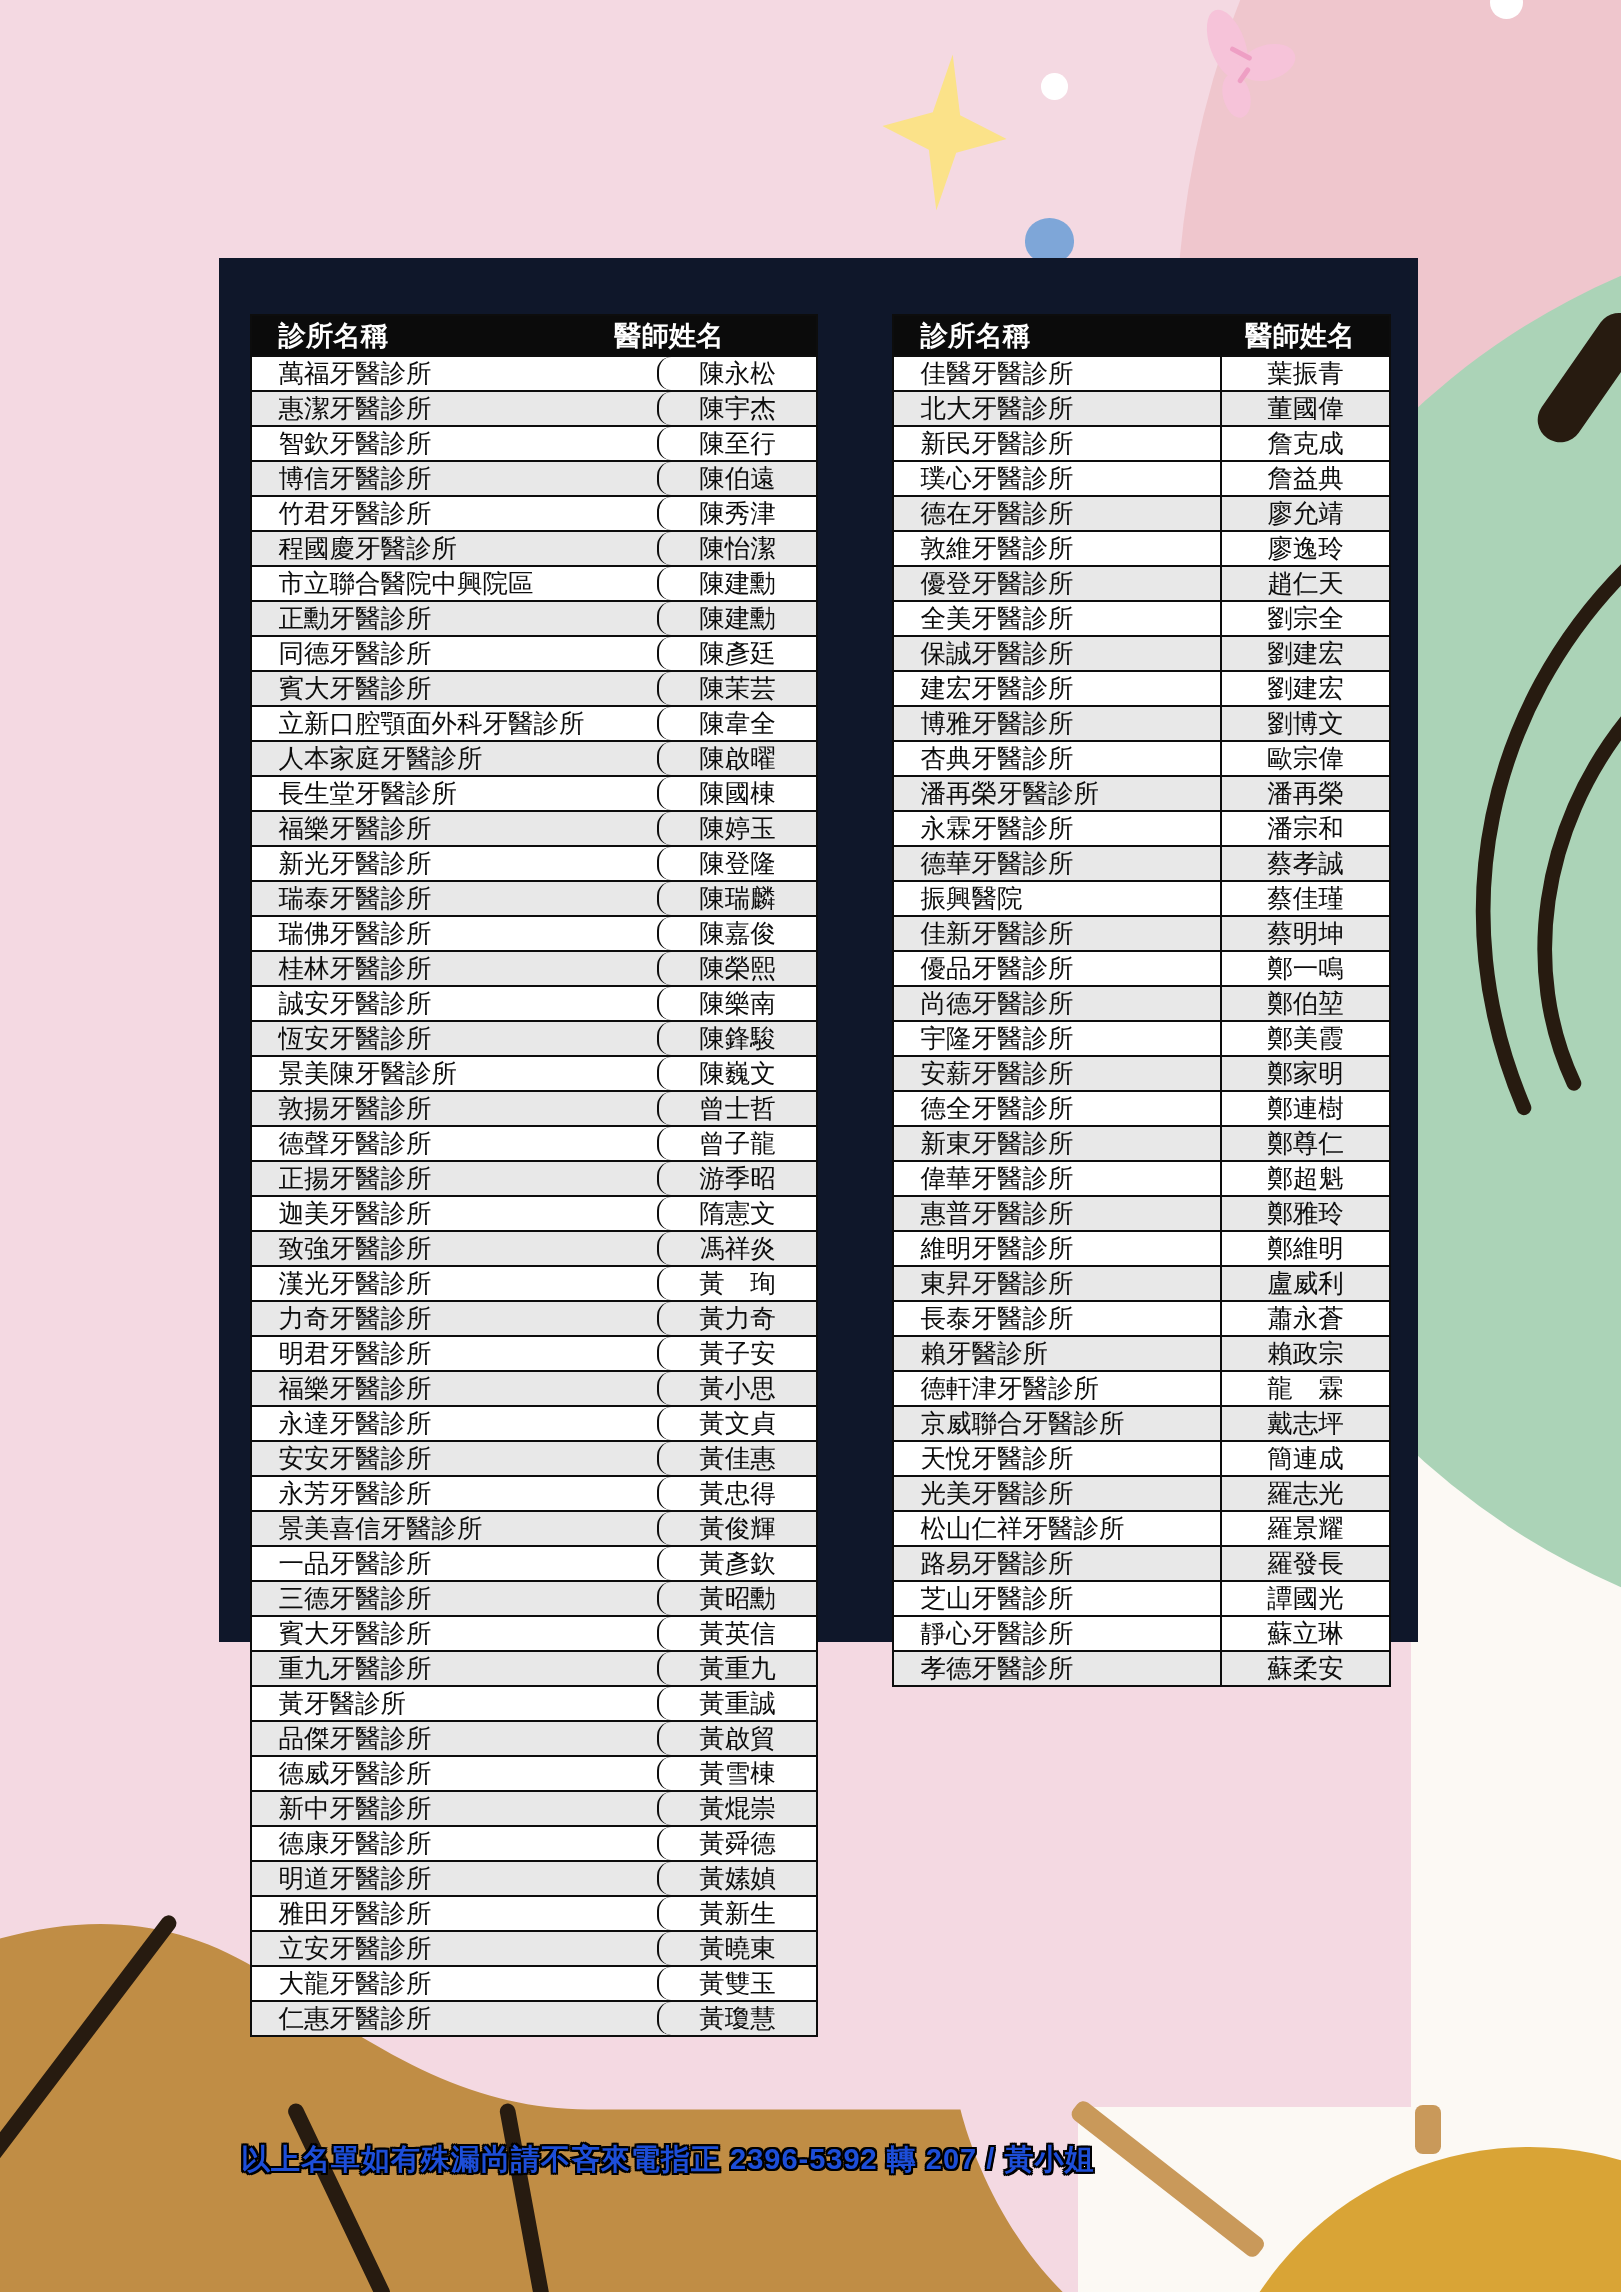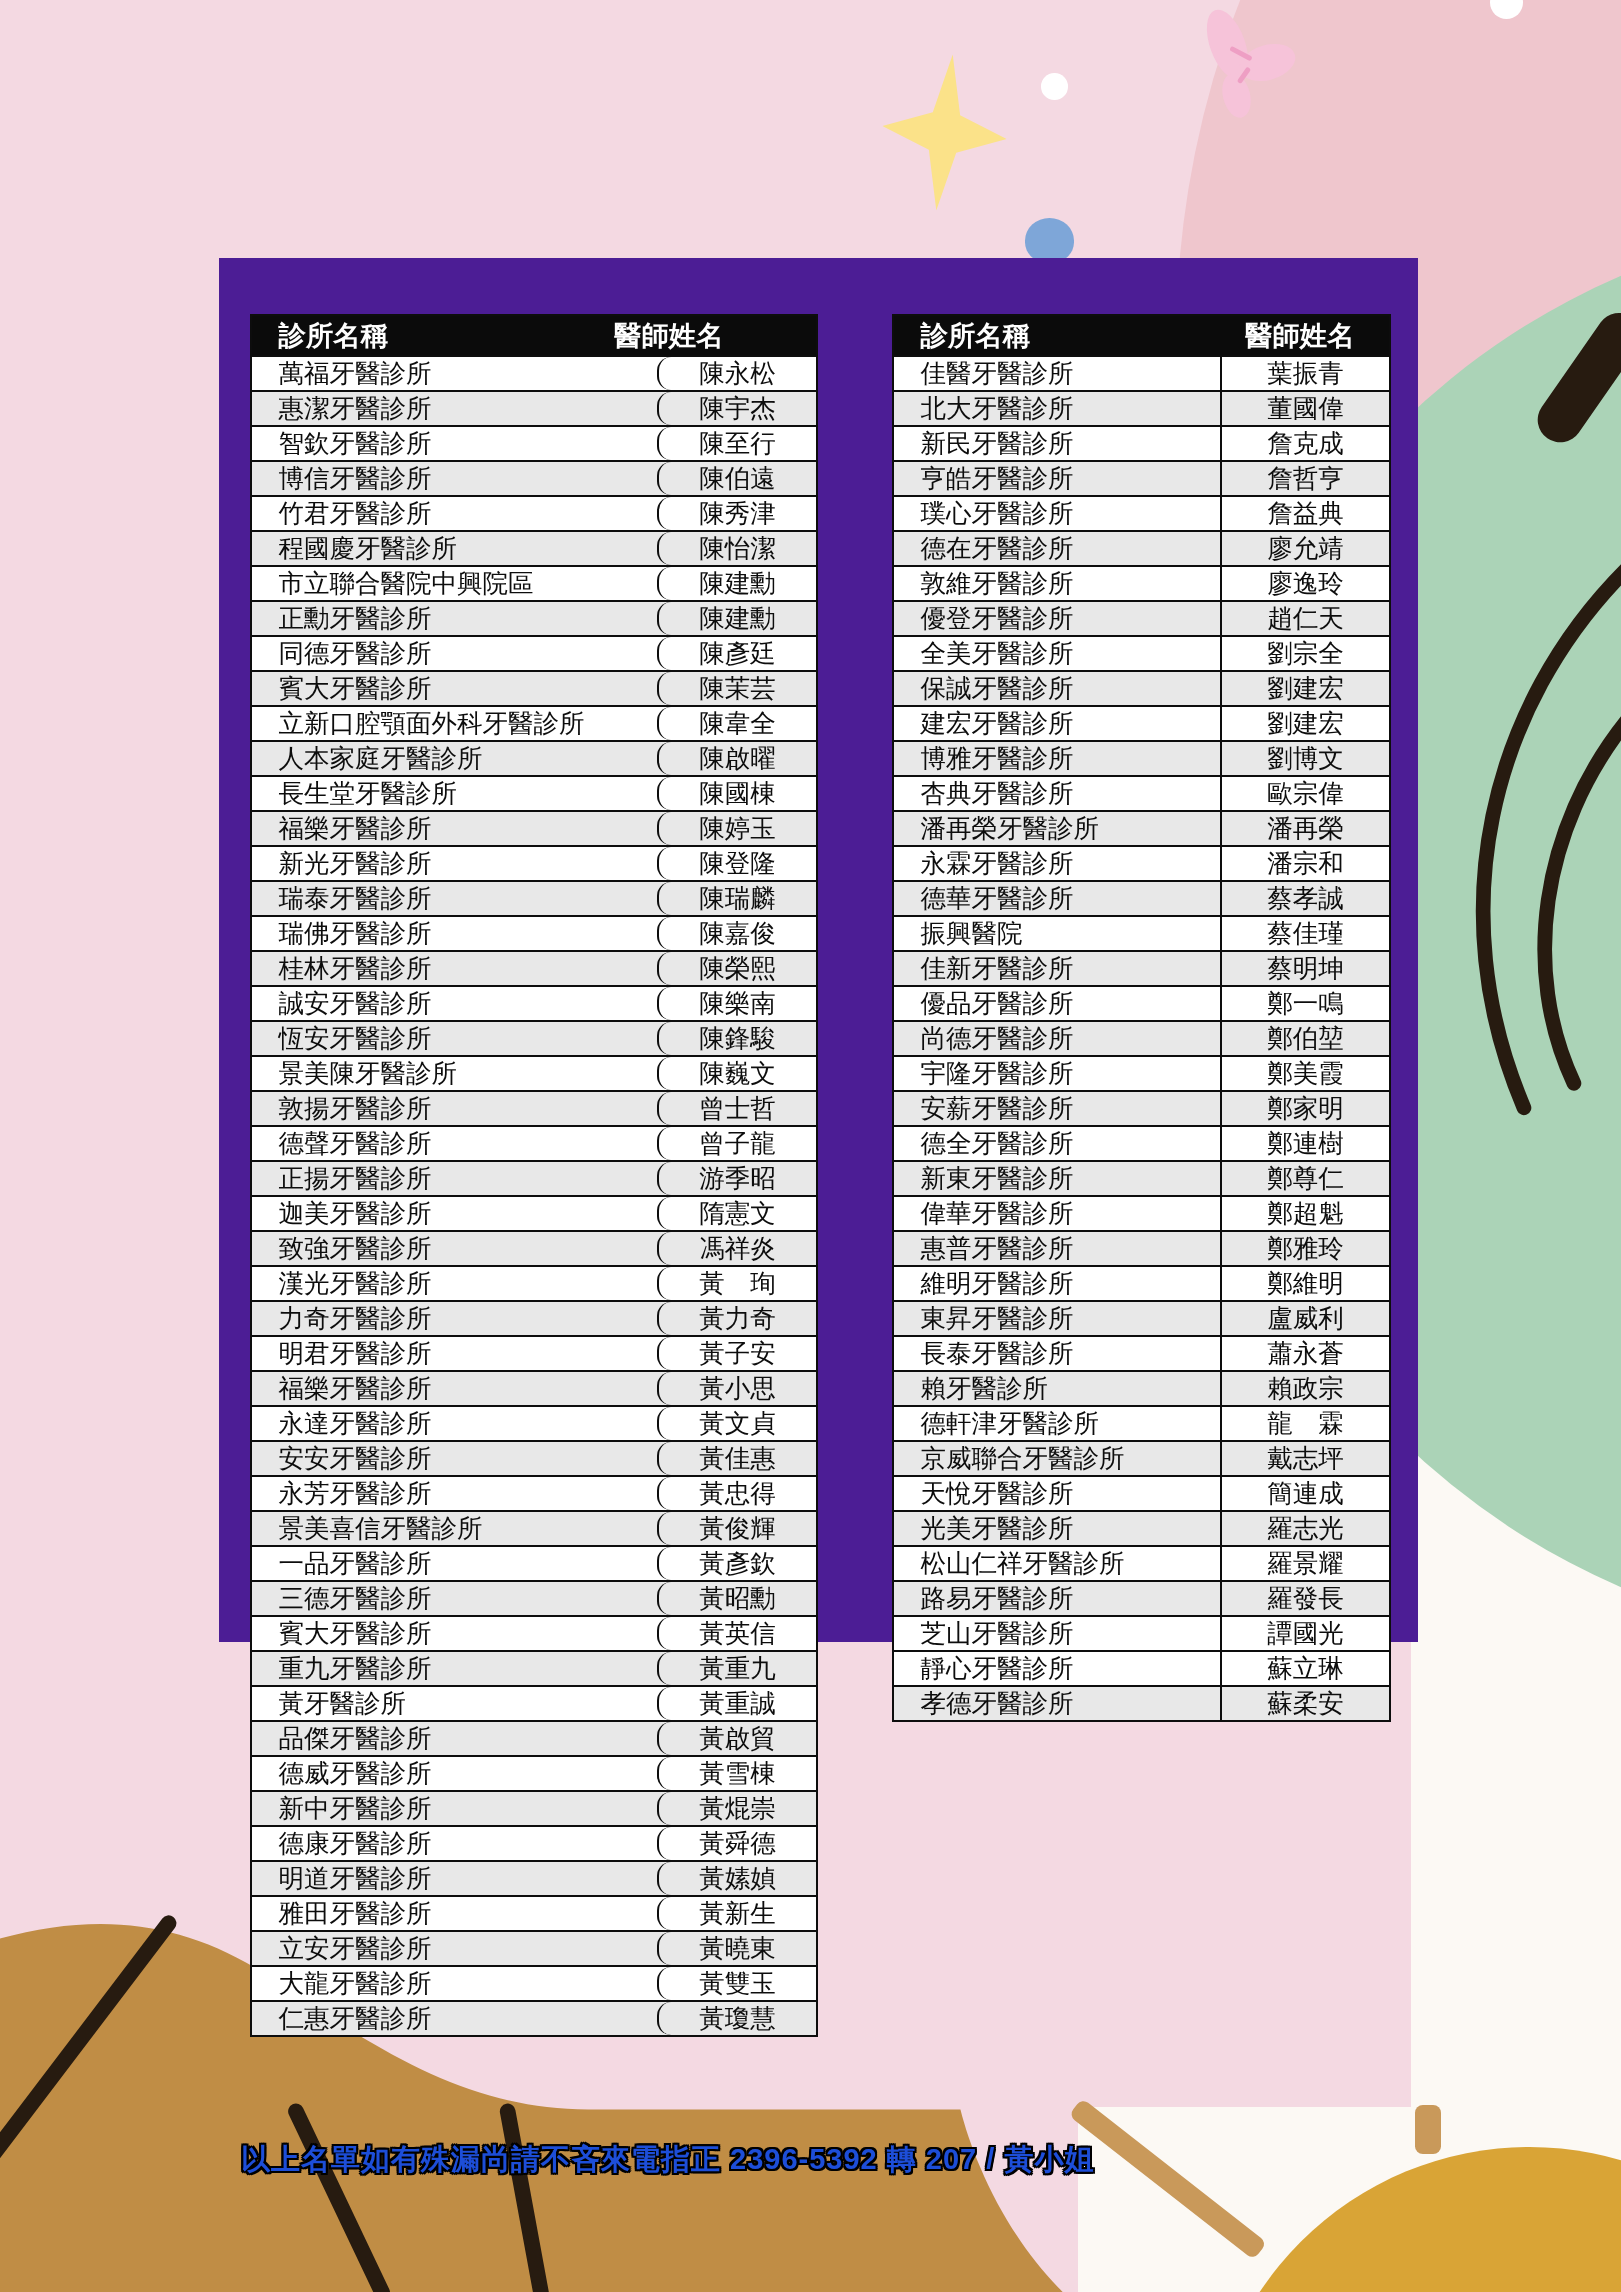--- a/index.html
+++ b/index.html
@@ -35,21 +35,21 @@
   #butterfly{left:1194px;top:2px;width:127px;height:123px;z-index:2;}
   #butterfly .wing{position:absolute;background:#f6c3d9;border-radius:50%;}
   #wing-upper{left:15.7px;top:5.9px;width:35px;height:73px;transform:rotate(-20deg);}
   #wing-right{left:45px;top:43px;width:57px;height:35px;transform:rotate(-16deg);}
   #wing-lower{left:29px;top:71px;width:27.4px;height:45px;transform:rotate(-14deg);}
   #butterfly .mark{position:absolute;background:#ee9fc4;border-radius:2.9px;}
   #mark-1{left:35px;top:49px;width:23.5px;height:4.9px;transform:rotate(28deg);}
   #mark-2{left:41px;top:71px;width:17.6px;height:4.9px;transform:rotate(-55deg);}
 
   
-  #document-page{left:219px;top:258px;width:1199px;height:1384px;background:#4c1d95;z-index:10;}
+  #document-page{left:219px;top:258px;width:1199px;height:1384px;background:#0f172a;z-index:10;}
 
   
   .tbl{position:absolute;top:56px;border:2.9px solid #0d0d0d;background:#fff;}
   #table-left{left:31px;width:564px;}
   #table-right{left:673px;width:495px;}
   .thead{position:relative;height:39px;background:#0b0b0b;color:#ffffff;
     font-weight:bold;font-size:27.4px;display:flex;align-items:center;}
   .thead .clinic-h{padding-left:26.5px;}
   .thead .doctor-h{position:absolute;top:0;height:39px;display:flex;align-items:center;}
   #table-left .doctor-h{left:362px;}
@@ -325,24 +325,20 @@
           <div class="cell doctor">葉振青</div>
         </div>
         <div class="trow even">
           <div class="cell clinic">北大牙醫診所</div>
           <div class="cell doctor">董國偉</div>
         </div>
         <div class="trow odd">
           <div class="cell clinic">新民牙醫診所</div>
           <div class="cell doctor">詹克成</div>
         </div>
-        <div class="trow even">
-          <div class="cell clinic">亨皓牙醫診所</div>
-          <div class="cell doctor">詹哲亨</div>
-        </div>
         <div class="trow odd">
           <div class="cell clinic">璞心牙醫診所</div>
           <div class="cell doctor">詹益典</div>
         </div>
         <div class="trow even">
           <div class="cell clinic">德在牙醫診所</div>
           <div class="cell doctor">廖允靖</div>
         </div>
         <div class="trow odd">
           <div class="cell clinic">敦維牙醫診所</div>

